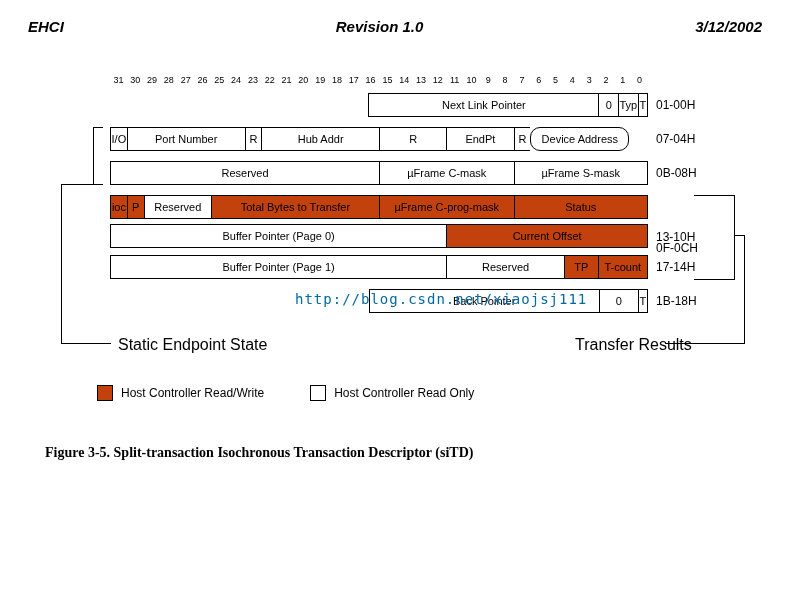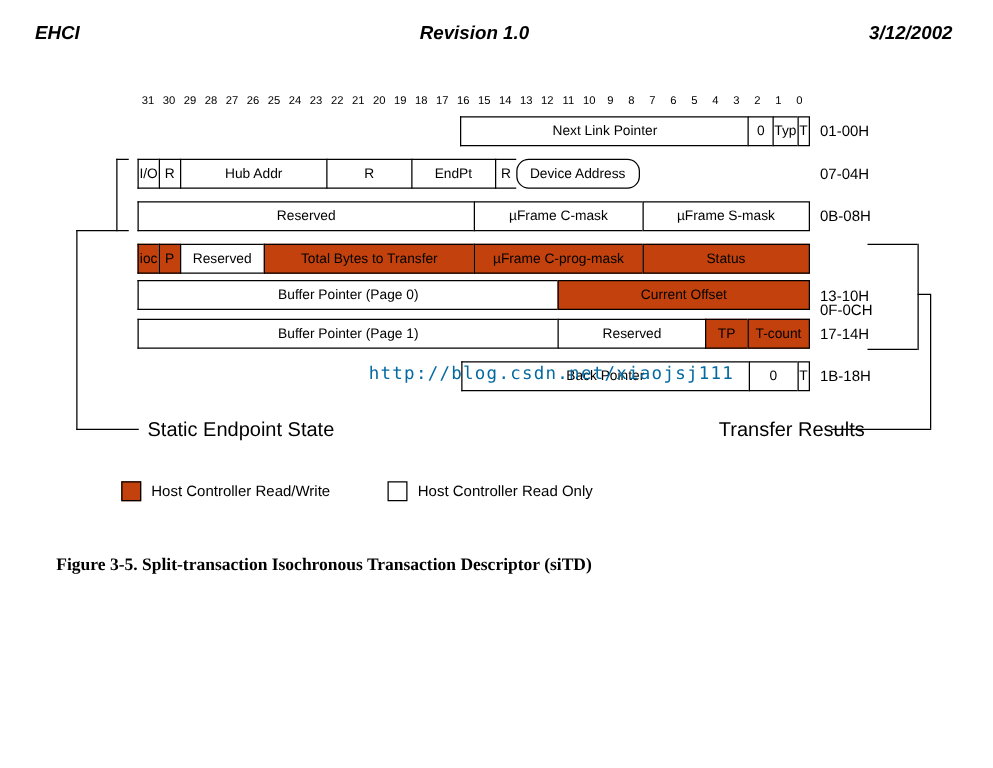--- a/index.html
+++ b/index.html
@@ -159,20 +159,21 @@
       <div class="row" style="top: 18px; left: 110px;">
         <div class="gap" style="width: 453.938px;"></div>
         <div style="width: 403.5px;">Next Link Pointer</div>
         <div style="width: 33.625px;">0</div>
         <div style="width: 33.625px;">Typ</div>
         <div style="width: 16.8125px;">T</div>
       </div>
       <div class="addr" style="top: 23px;">01-00H</div>
       <div class="row" style="top: 52px;">
         <div class="tiny" style="width: 16.8125px;">I/O</div>
+        <div style="width: 117.688px;">Port Number</div>
         <div style="width: 16.8125px;">R</div>
         <div style="width: 117.688px;">Hub Addr</div>
         <div style="width: 67.25px;">R</div>
         <div style="width: 67.25px;">EndPt</div>
         <div style="width: 16.8125px;">R</div>
         <div style="width: 99px; border-radius: 10px;">Device Address</div>
       </div>
       <div class="addr" style="top: 57px;">07-04H</div>
       <div class="row" style="top: 86px;">
         <div style="width: 269px;">Reserved</div>

